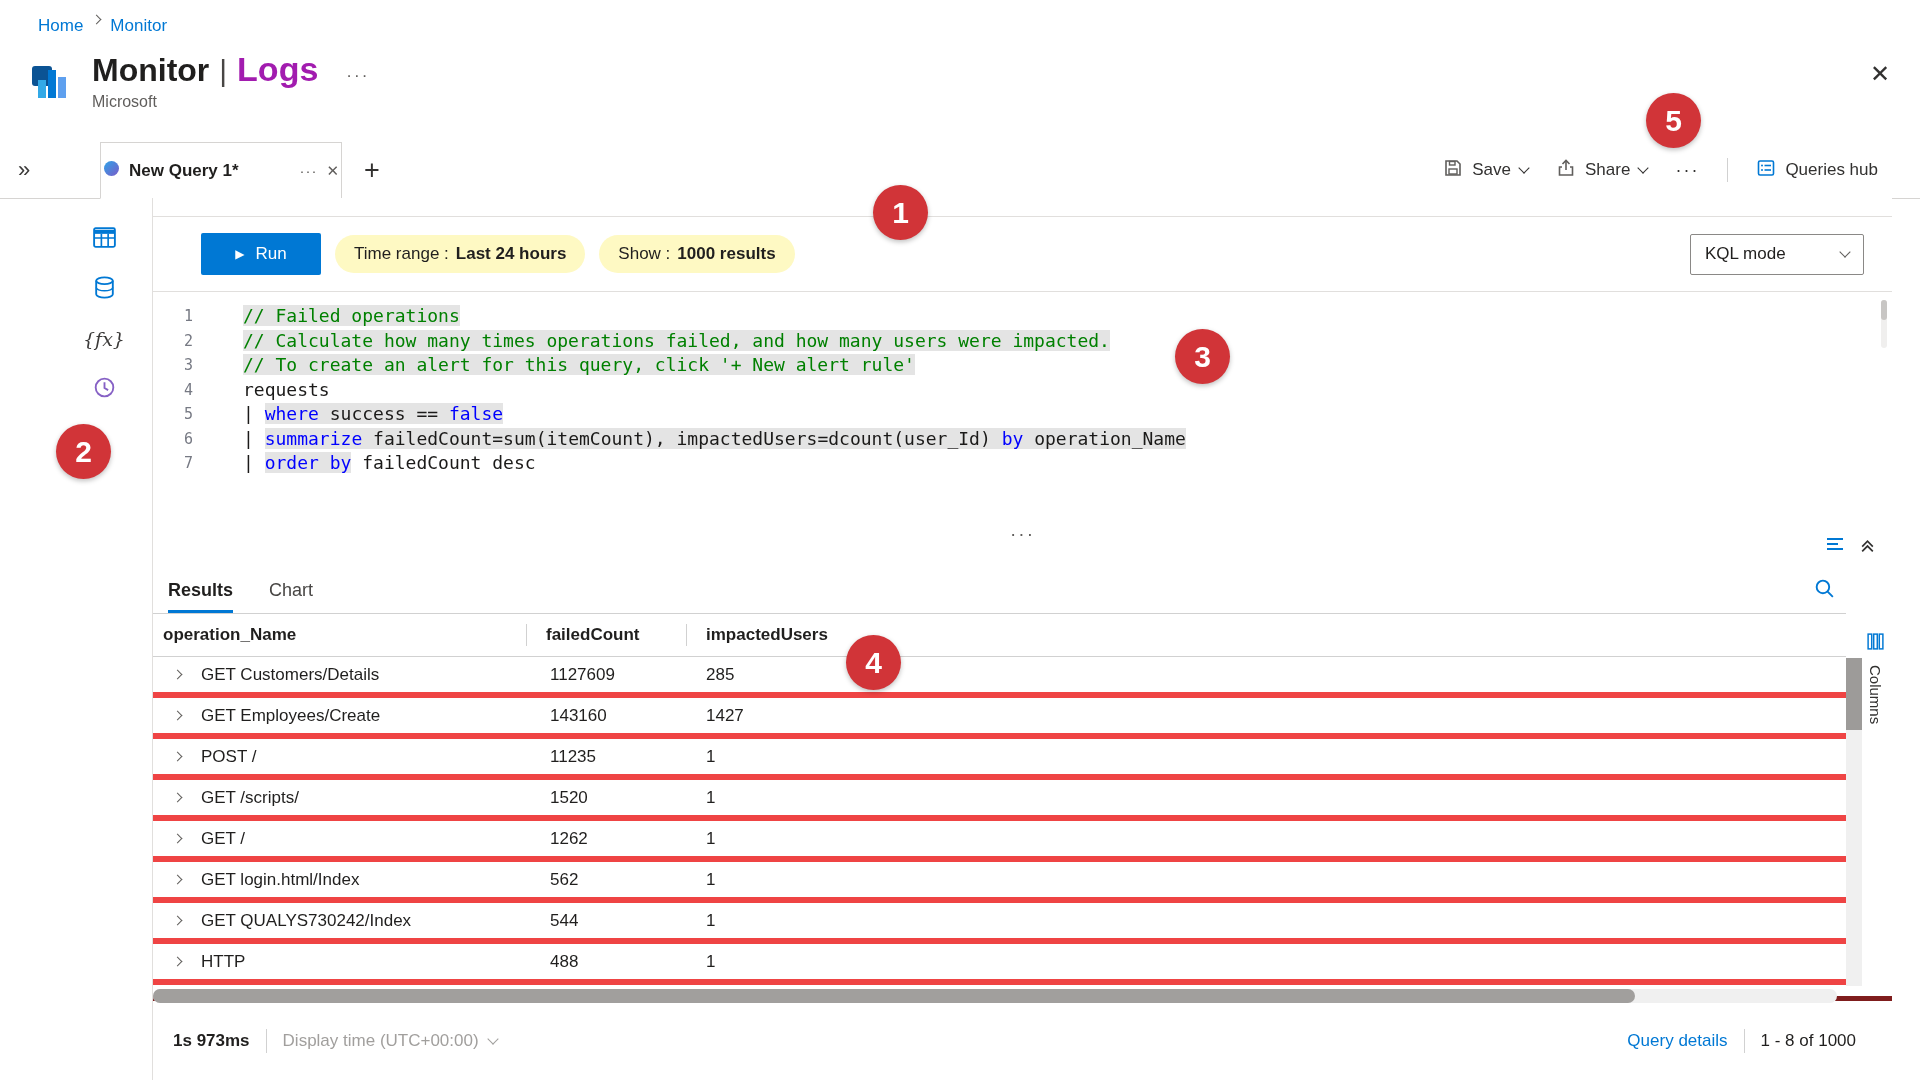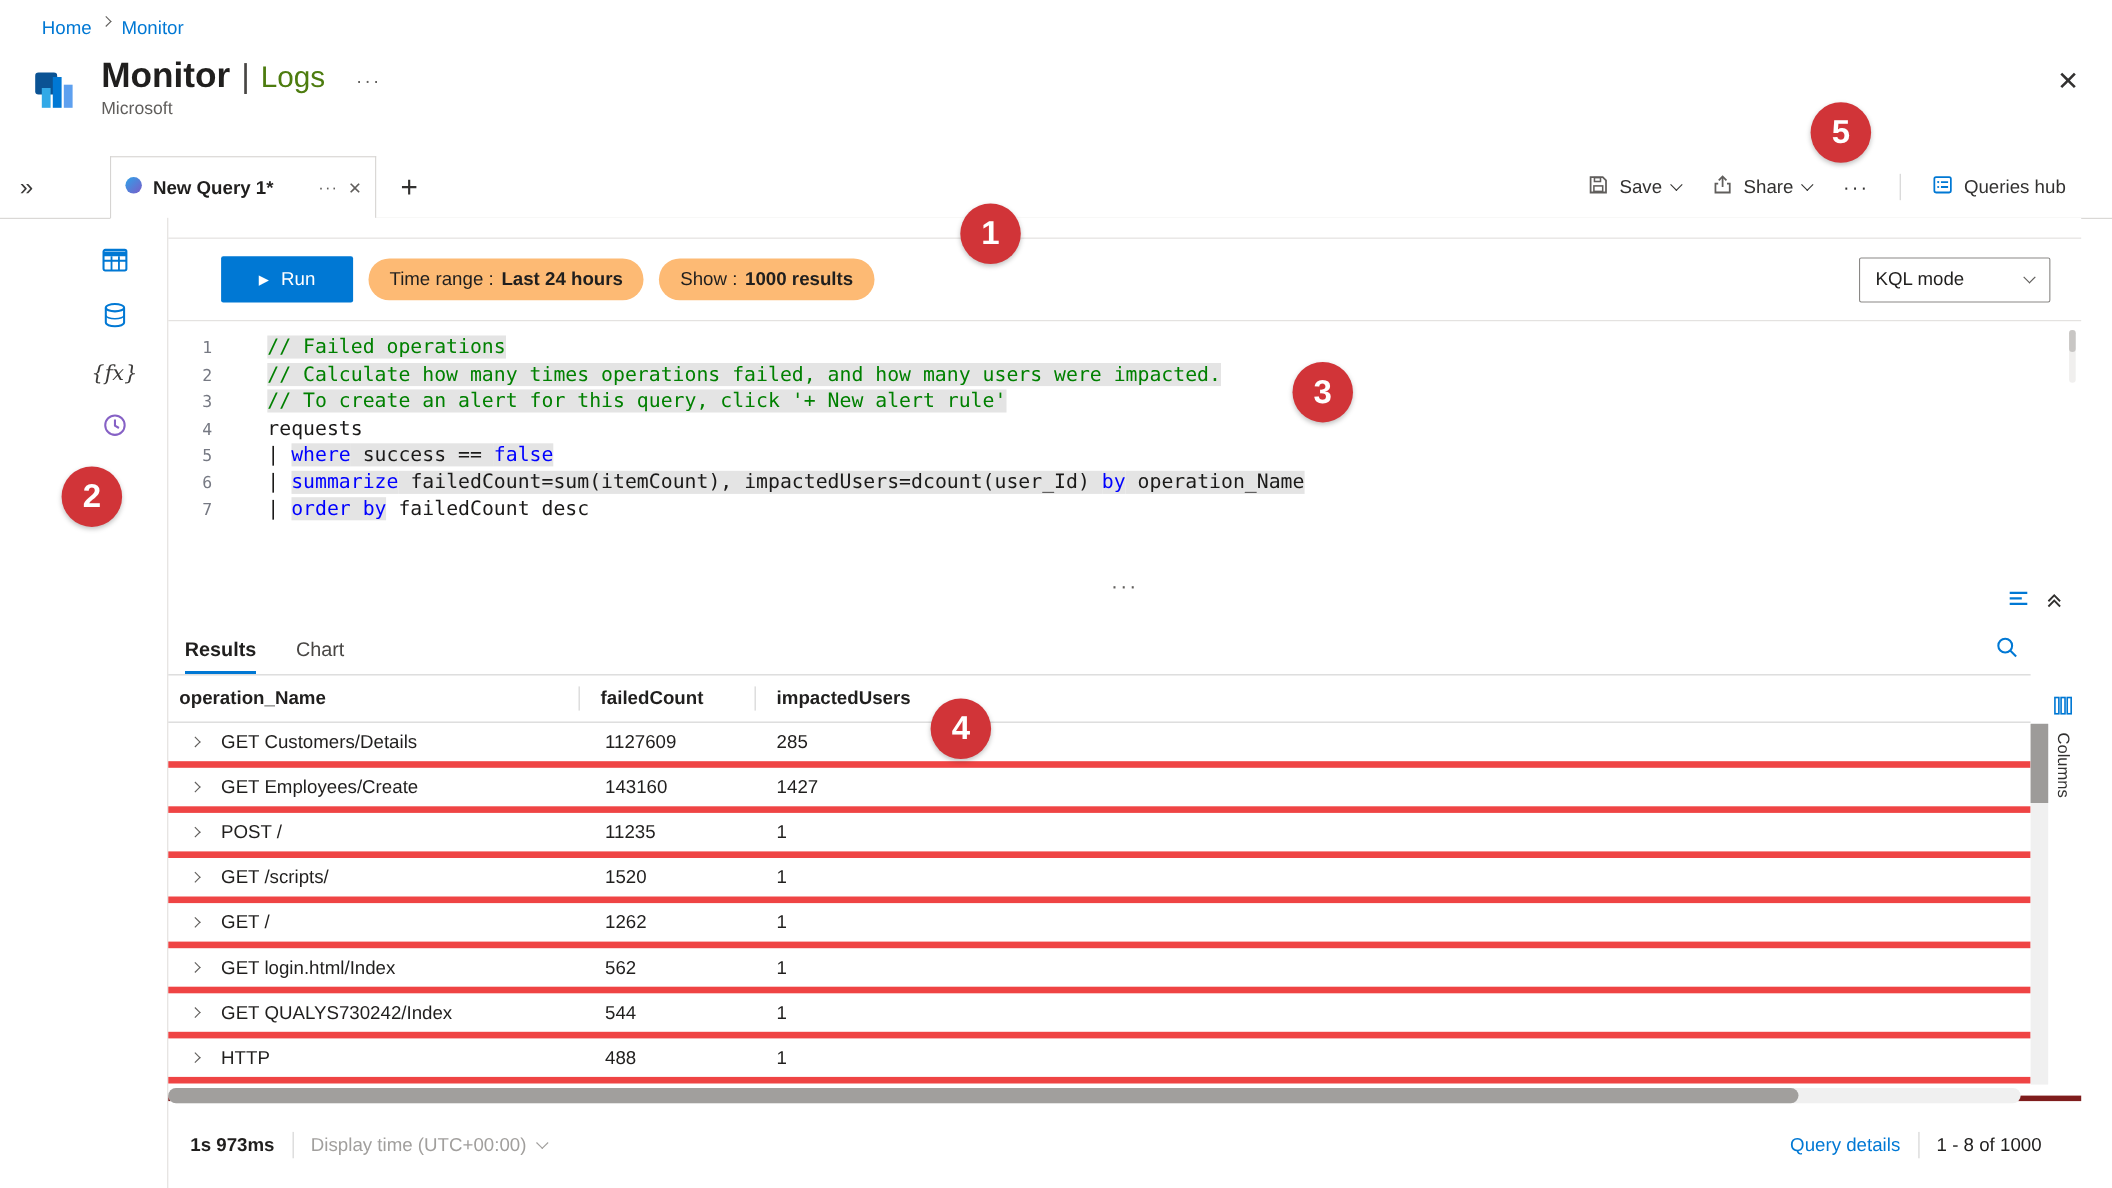--- a/index.html
+++ b/index.html
@@ -21,50 +21,50 @@
   .chev-r { width: 7px; height: 7px; border-top: 1.8px solid #605e5c; border-right: 1.8px solid #605e5c; transform: rotate(45deg); }
   .chev-d { width: 8px; height: 8px; border-right: 1.8px solid currentColor; border-bottom: 1.8px solid currentColor; transform: rotate(45deg); margin-top: -4px; }
 
   
   .page-header { position: absolute; top: 50px; left: 30px; right: 30px; height: 78px; display: flex; align-items: flex-start; }
   .app-icon { width: 48px; height: 48px; margin-top: 8px; }
   .title-block { margin-left: 14px; }
   .title-line { display: flex; align-items: baseline; gap: 10px; }
   .title-main { font-size: 32px; font-weight: 700; color: #201f1e; }
   .title-pipe { font-size: 30px; font-weight: 300; color: #484644; }
-  .title-sub { font-size: 27px; font-weight: 400; color: #4d7c0f; }
+  .title-sub { font-size: 34px; font-weight: 700; color: #a21caf; }
   .title-more { font-size: 17px; color: #605e5c; letter-spacing: 2px; margin-left: 18px; cursor: pointer; }
   .subtitle { font-size: 16px; color: #605e5c; margin-top: 4px; }
   .close-btn { margin-left: auto; margin-top: 10px; background: none; border: none; font-size: 24px; color: #323130; cursor: pointer; font-family: inherit; }
 
   
   .tabbar { position: absolute; top: 142px; left: 0; right: 0; height: 57px; border-bottom: 1px solid #d6d4d2; display: flex; align-items: stretch; }
   .expander { width: 100px; padding-left: 18px; display: flex; align-items: center; font-size: 22px; color: #3b3a39; cursor: pointer; }
-  .query-tab { width: 242px; display: flex; align-items: center; gap: 9px; padding: 0 12px; background: #fff; border: 1px solid #d6d4d2; border-bottom: 1px solid #fff; margin-bottom: -1px; cursor: pointer; }
+  .query-tab { width: 242px; display: flex; align-items: center; gap: 9px; padding: 0 2px; background: #fff; border: 1px solid #d6d4d2; border-bottom: 1px solid #fff; margin-bottom: -1px; cursor: pointer; }
   .tab-label { font-weight: 700; font-size: 17px; color: #201f1e; white-space: nowrap; }
   .tab-more { color: #605e5c; font-size: 15px; letter-spacing: 1px; margin-left: auto; }
   .tab-close { color: #605e5c; font-size: 15px; }
   .new-tab { display: flex; align-items: center; padding: 0 22px; font-size: 27px; font-weight: 300; color: #323130; cursor: pointer; }
   .tab-actions { margin-left: auto; display: flex; align-items: center; gap: 28px; padding-right: 42px; }
   .action { display: flex; align-items: center; gap: 9px; font-size: 17px; color: #323130; cursor: pointer; white-space: nowrap; }
   .more-dots { font-size: 18px; color: #323130; letter-spacing: 2px; cursor: pointer; }
   .vdiv { width: 1px; height: 24px; background: #d1d1d1; }
 
   
   .rail { position: absolute; left: 86px; top: 222px; width: 36px; display: flex; flex-direction: column; gap: 16px; align-items: center; }
   .rail-icon { width: 34px; height: 34px; display: flex; align-items: center; justify-content: center; cursor: pointer; }
   .fx-glyph { font-family: "DejaVu Serif", serif; font-style: italic; font-size: 19px; color: #3b3a39; }
 
   
   .panel { position: absolute; top: 198px; left: 152px; right: 28px; bottom: 0; border-left: 1px solid #e1dfdd; display: flex; flex-direction: column; background: #fff; }
 
   .toolbar { margin-top: 18px; height: 75px; flex: none; border-top: 1px solid #e1dfdd; display: flex; align-items: center; gap: 14px; padding: 0 28px 0 48px; }
   .run-btn { width: 120px; height: 42px; background: #0078d4; color: #fff; border: none; border-radius: 2px; font-size: 17px; font-family: inherit; display: flex; align-items: center; justify-content: center; gap: 11px; cursor: pointer; }
   .play { font-size: 12px; }
-  .pill { height: 38px; border-radius: 19px; background: #fdba74; display: flex; align-items: center; padding: 0 19px; gap: 7px; font-size: 17px; color: #201f1e; cursor: pointer; white-space: nowrap; }
+  .pill { height: 38px; border-radius: 19px; background: #fef9c3; display: flex; align-items: center; padding: 0 19px; gap: 7px; font-size: 17px; color: #201f1e; cursor: pointer; white-space: nowrap; }
   .pill-value { font-weight: 700; }
   .kql-select { margin-left: auto; width: 174px; height: 41px; border: 1px solid #8a8886; border-radius: 2px; display: flex; align-items: center; justify-content: space-between; padding: 0 14px; font-size: 17px; color: #201f1e; cursor: pointer; }
 
   
   .editor { height: 232px; flex: none; border-top: 1px solid #e1dfdd; display: flex; padding-top: 12px; position: relative; overflow: hidden; }
   .gutter { width: 56px; flex: none; text-align: right; padding-right: 16px; font-family: "DejaVu Sans Mono", monospace; font-size: 15px; line-height: 24.5px; color: #767983; }
   .code { margin-left: 14px; font-family: "DejaVu Sans Mono", monospace; font-size: 18px; line-height: 24.5px; white-space: pre; }
   .code-line { height: 24.5px; cursor: text; margin-left: 20px; }
   .seg-comment { color: #008000; }
   .seg-keyword { color: #0000ff; }

